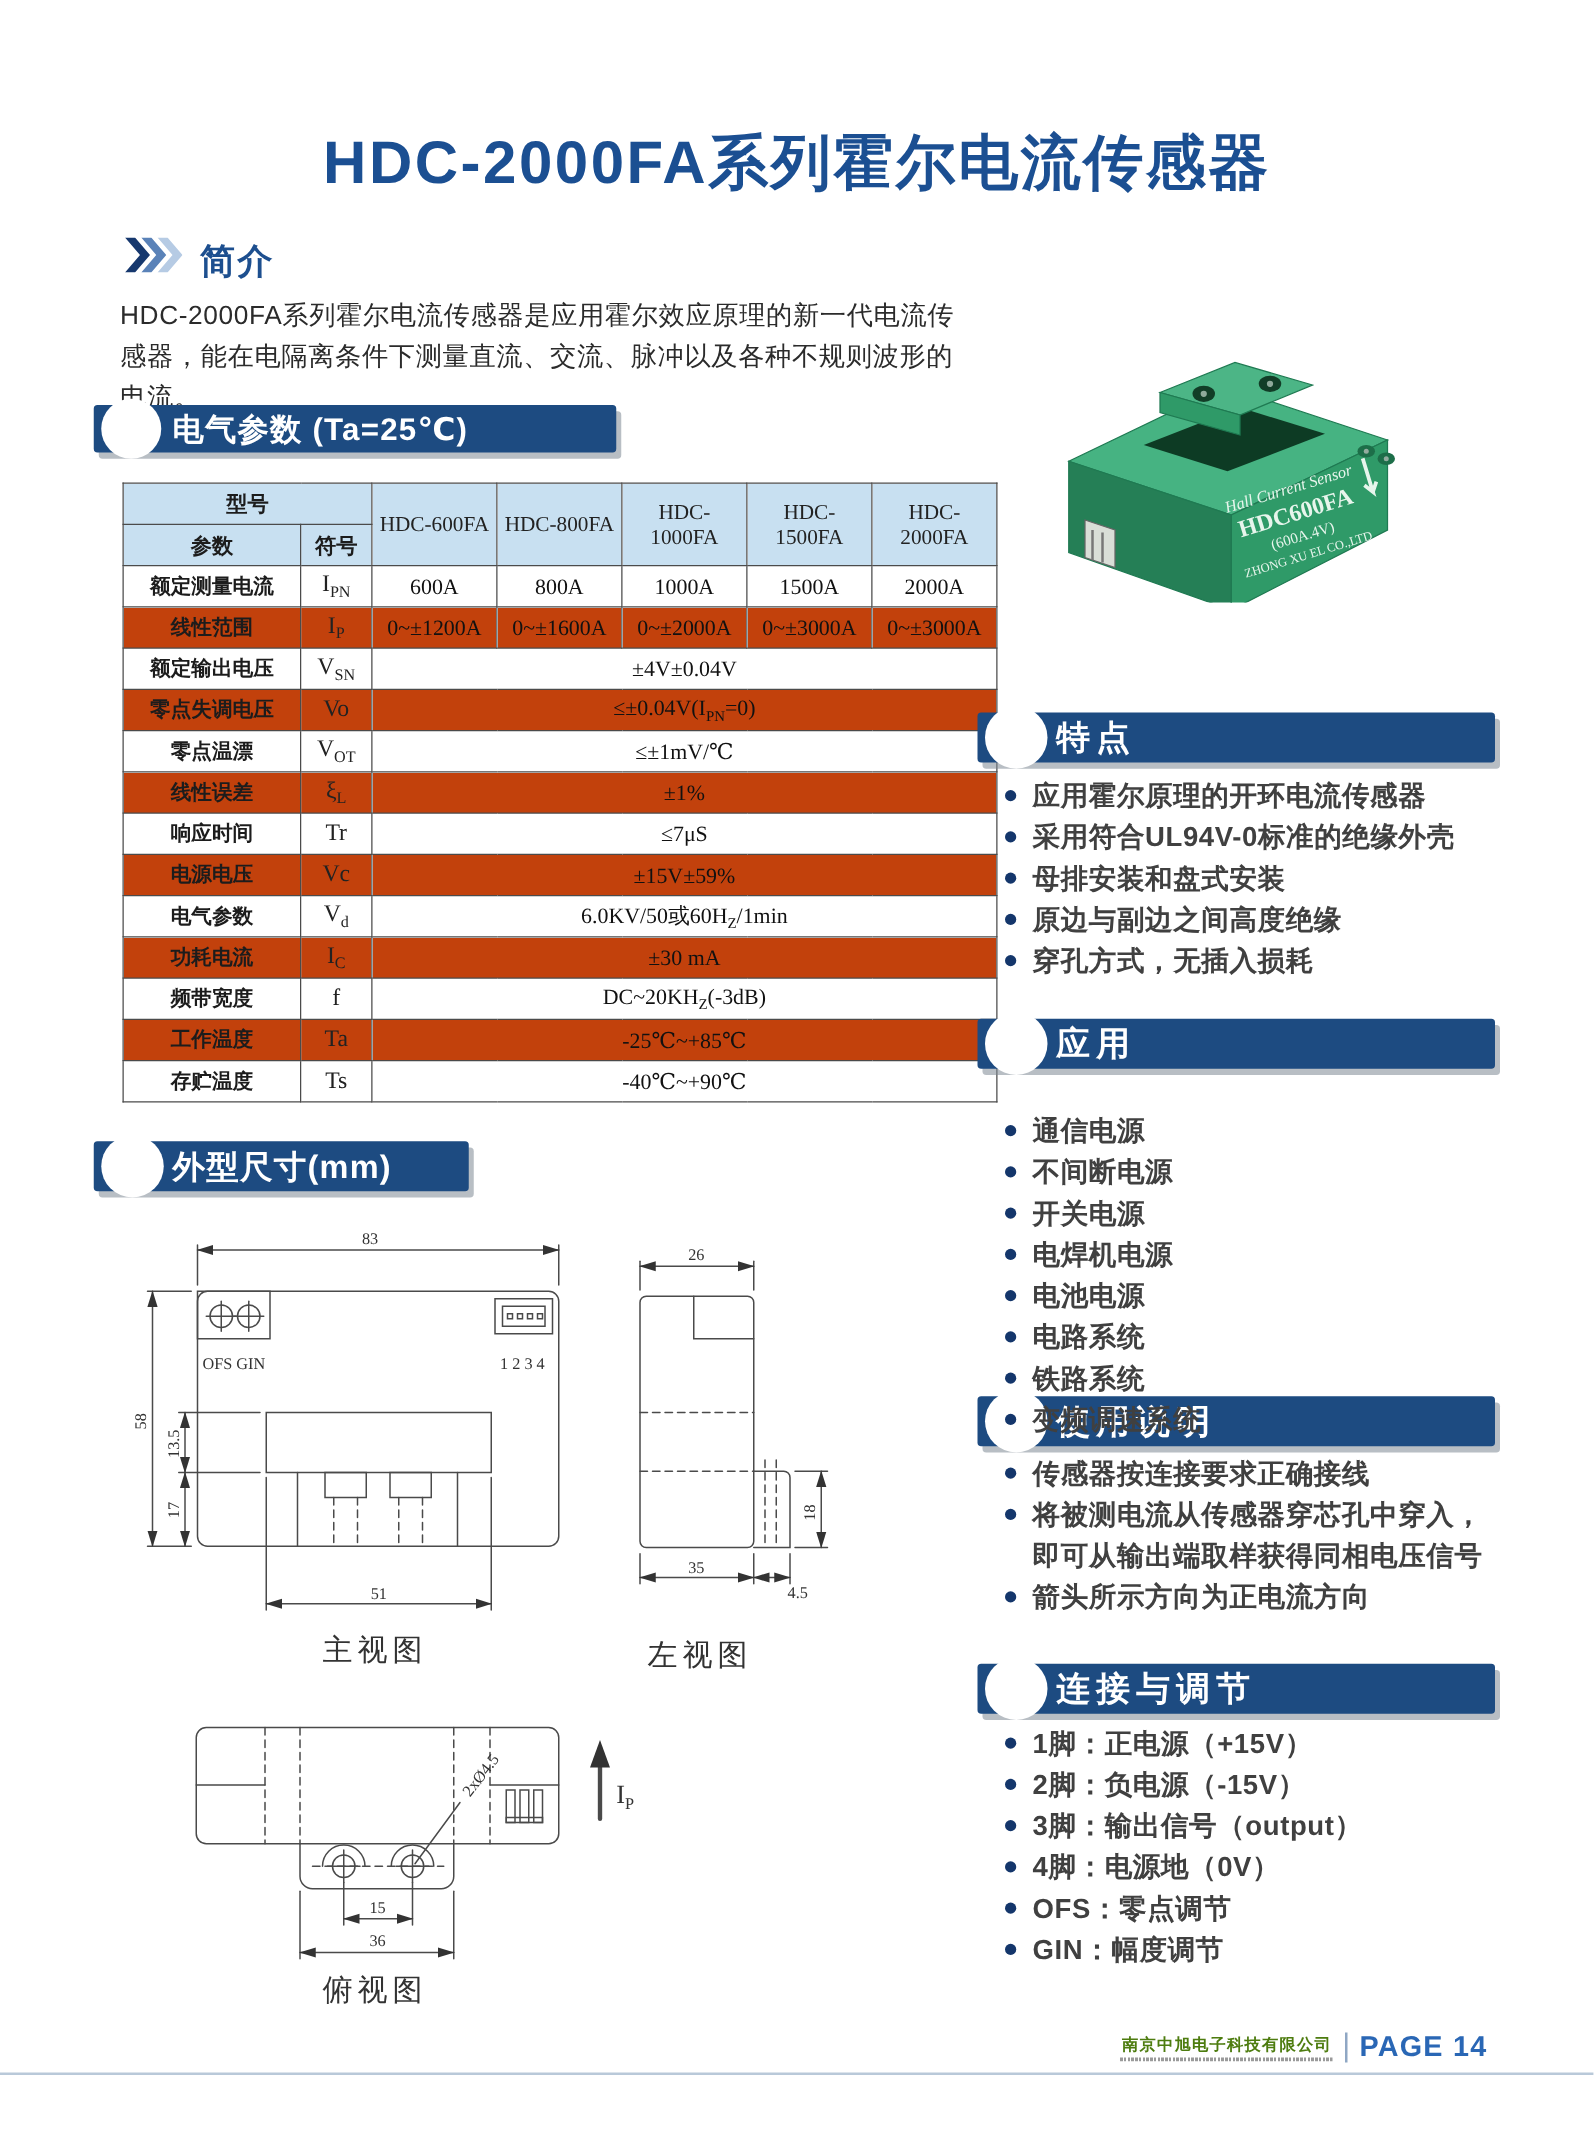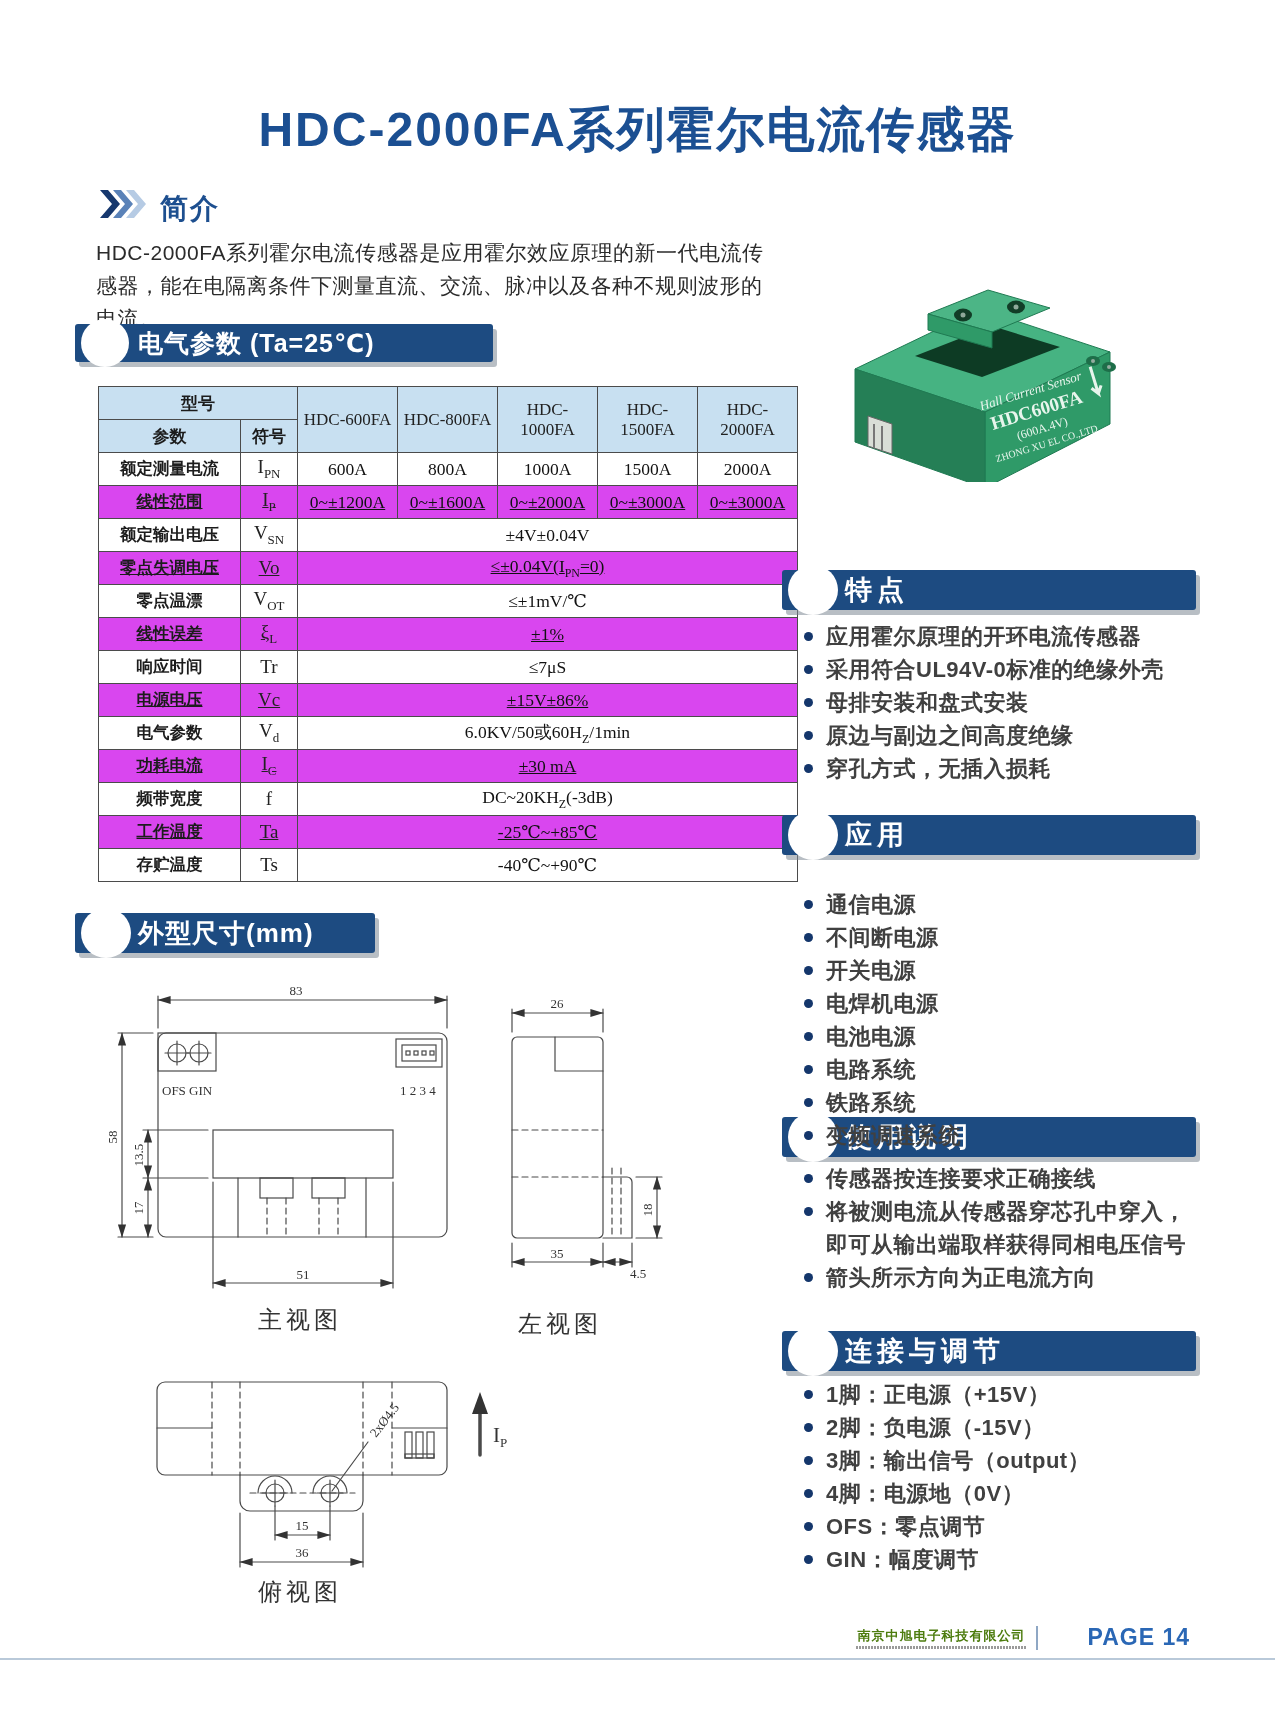--- a/index.html
+++ b/index.html
@@ -36,21 +36,21 @@
   .elec-table{position:absolute;left:98px;top:386px;border-collapse:collapse;table-layout:fixed;
     width:699px;}
   .elec-table th,.elec-table td{border:1px solid #4b4b4b;height:32px;padding:0 3px;text-align:center;
     vertical-align:middle;overflow:hidden;}
   .elec-table th{background:#c8e0f1;}
   .elec-table .corner,.elec-table .subhd{font-size:17px;font-weight:bold;color:#1c1c1c;}
   .elec-table .model{font-family:"Liberation Serif","DejaVu Serif",serif;font-size:17px;font-weight:normal;}
   .elec-table td.param{font-size:16.5px;font-weight:bold;color:#1c1c1c;}
   .elec-table td.sym{font-family:"Liberation Serif","DejaVu Serif",serif;font-size:19px;}
   .elec-table td.val{font-family:"Liberation Serif","DejaVu Serif",serif;font-size:17.5px;color:#111;}
-  .elec-table tr.alt td{background:#d946ef;text-decoration:underline;}
+  .elec-table tr.alt td{background:#c2410c;}
   .elec-table tr.plain td{background:#ffffff;}
   sub{font-size:68%;}
 
   
   .blist{position:absolute;left:800px;width:398px;}
   .blist .bullet-item{position:relative;padding-left:26px;font-size:22px;line-height:33px;
     font-weight:bold;color:#404040;letter-spacing:.5px;}
   .blist .dot{position:absolute;left:4px;top:12px;width:9px;height:9px;border-radius:50%;background:#14366b;}
   .list-feat{top:620px;} .list-app{top:888px;} .list-usage{top:1162px;} .list-conn{top:1378px;}
 
@@ -64,21 +64,21 @@
   
   .product{position:absolute;left:810px;top:264px;}
 
   
   .footer{position:absolute;top:1624px;right:85px;display:flex;align-items:center;gap:10px;}
   .footer .company-wrap{text-align:right;}
   .footer .company{font-size:13px;font-weight:bold;color:#4d7c0f;letter-spacing:1px;}
   .footer .company-sub{margin-top:1px;margin-left:auto;width:170px;height:3px;
     background:repeating-linear-gradient(90deg,#9a9a9a 0 2px,#fff 2px 3px);}
   .footer .divider{width:2px;height:24px;background:#8fa7c4;}
-  .footer .pageno{font-size:23px;font-weight:bold;color:#2a67b5;letter-spacing:1px;margin-left:40px;}
+  .footer .pageno{font-size:23px;font-weight:bold;color:#2a67b5;letter-spacing:1px;}
   .footer-rule{position:absolute;top:1658px;left:0;width:1275px;height:2px;background:#b9c9d9;}
 </style>
 </head>
 <body>
 
 <div class="page">
 
   <div class="doc-title">HDC-2000FA系列霍尔电流传感器</div>
 
   <div class="intro-head">
@@ -159,21 +159,21 @@
           <td class="val" colspan="5">±1%</td>
         </tr>
         <tr class="plain">
           <td class="param">响应时间</td>
           <td class="sym">Tr</td>
           <td class="val" colspan="5">≤7μS</td>
         </tr>
         <tr class="alt">
           <td class="param">电源电压</td>
           <td class="sym">Vc</td>
-          <td class="val" colspan="5">±15V±86%</td>
+          <td class="val" colspan="5">±15V±59%</td>
         </tr>
         <tr class="plain">
           <td class="param">电气参数</td>
           <td class="sym">V<sub>d</sub></td>
           <td class="val" colspan="5">6.0KV/50或60H<sub>Z</sub>/1min</td>
         </tr>
         <tr class="alt">
           <td class="param">功耗电流</td>
           <td class="sym">I<sub>C</sub></td>
           <td class="val" colspan="5">±30 mA</td>

